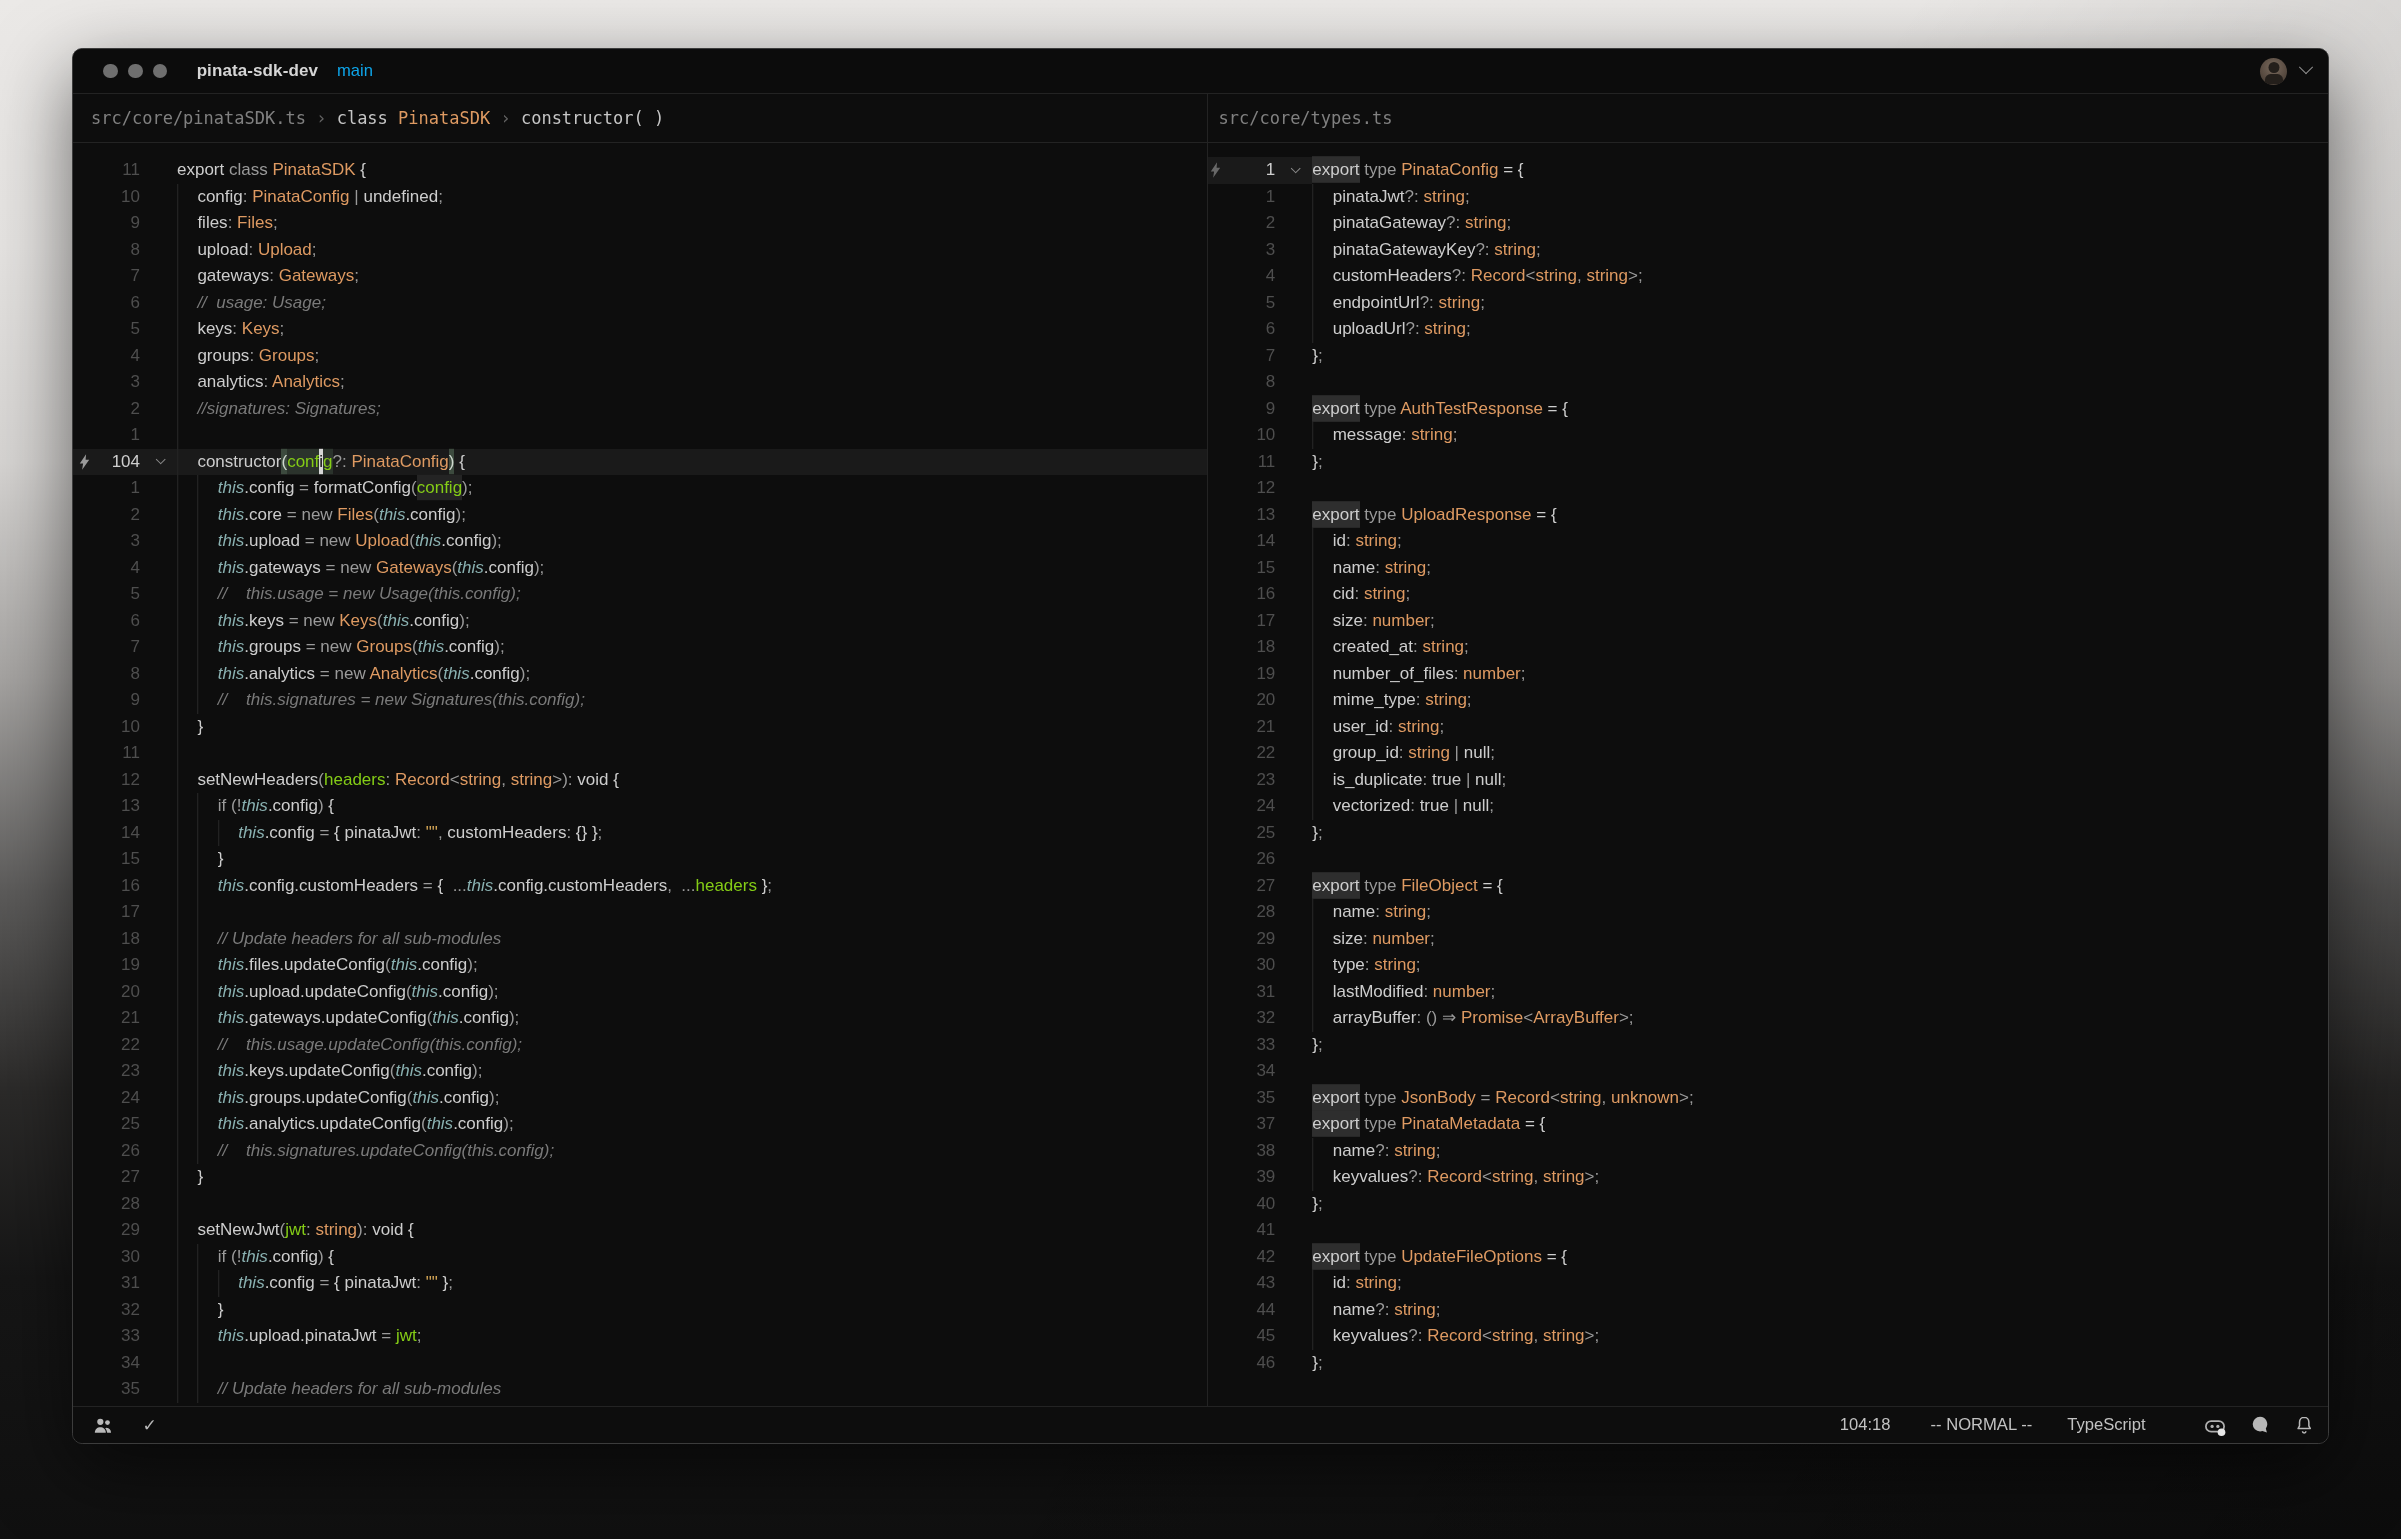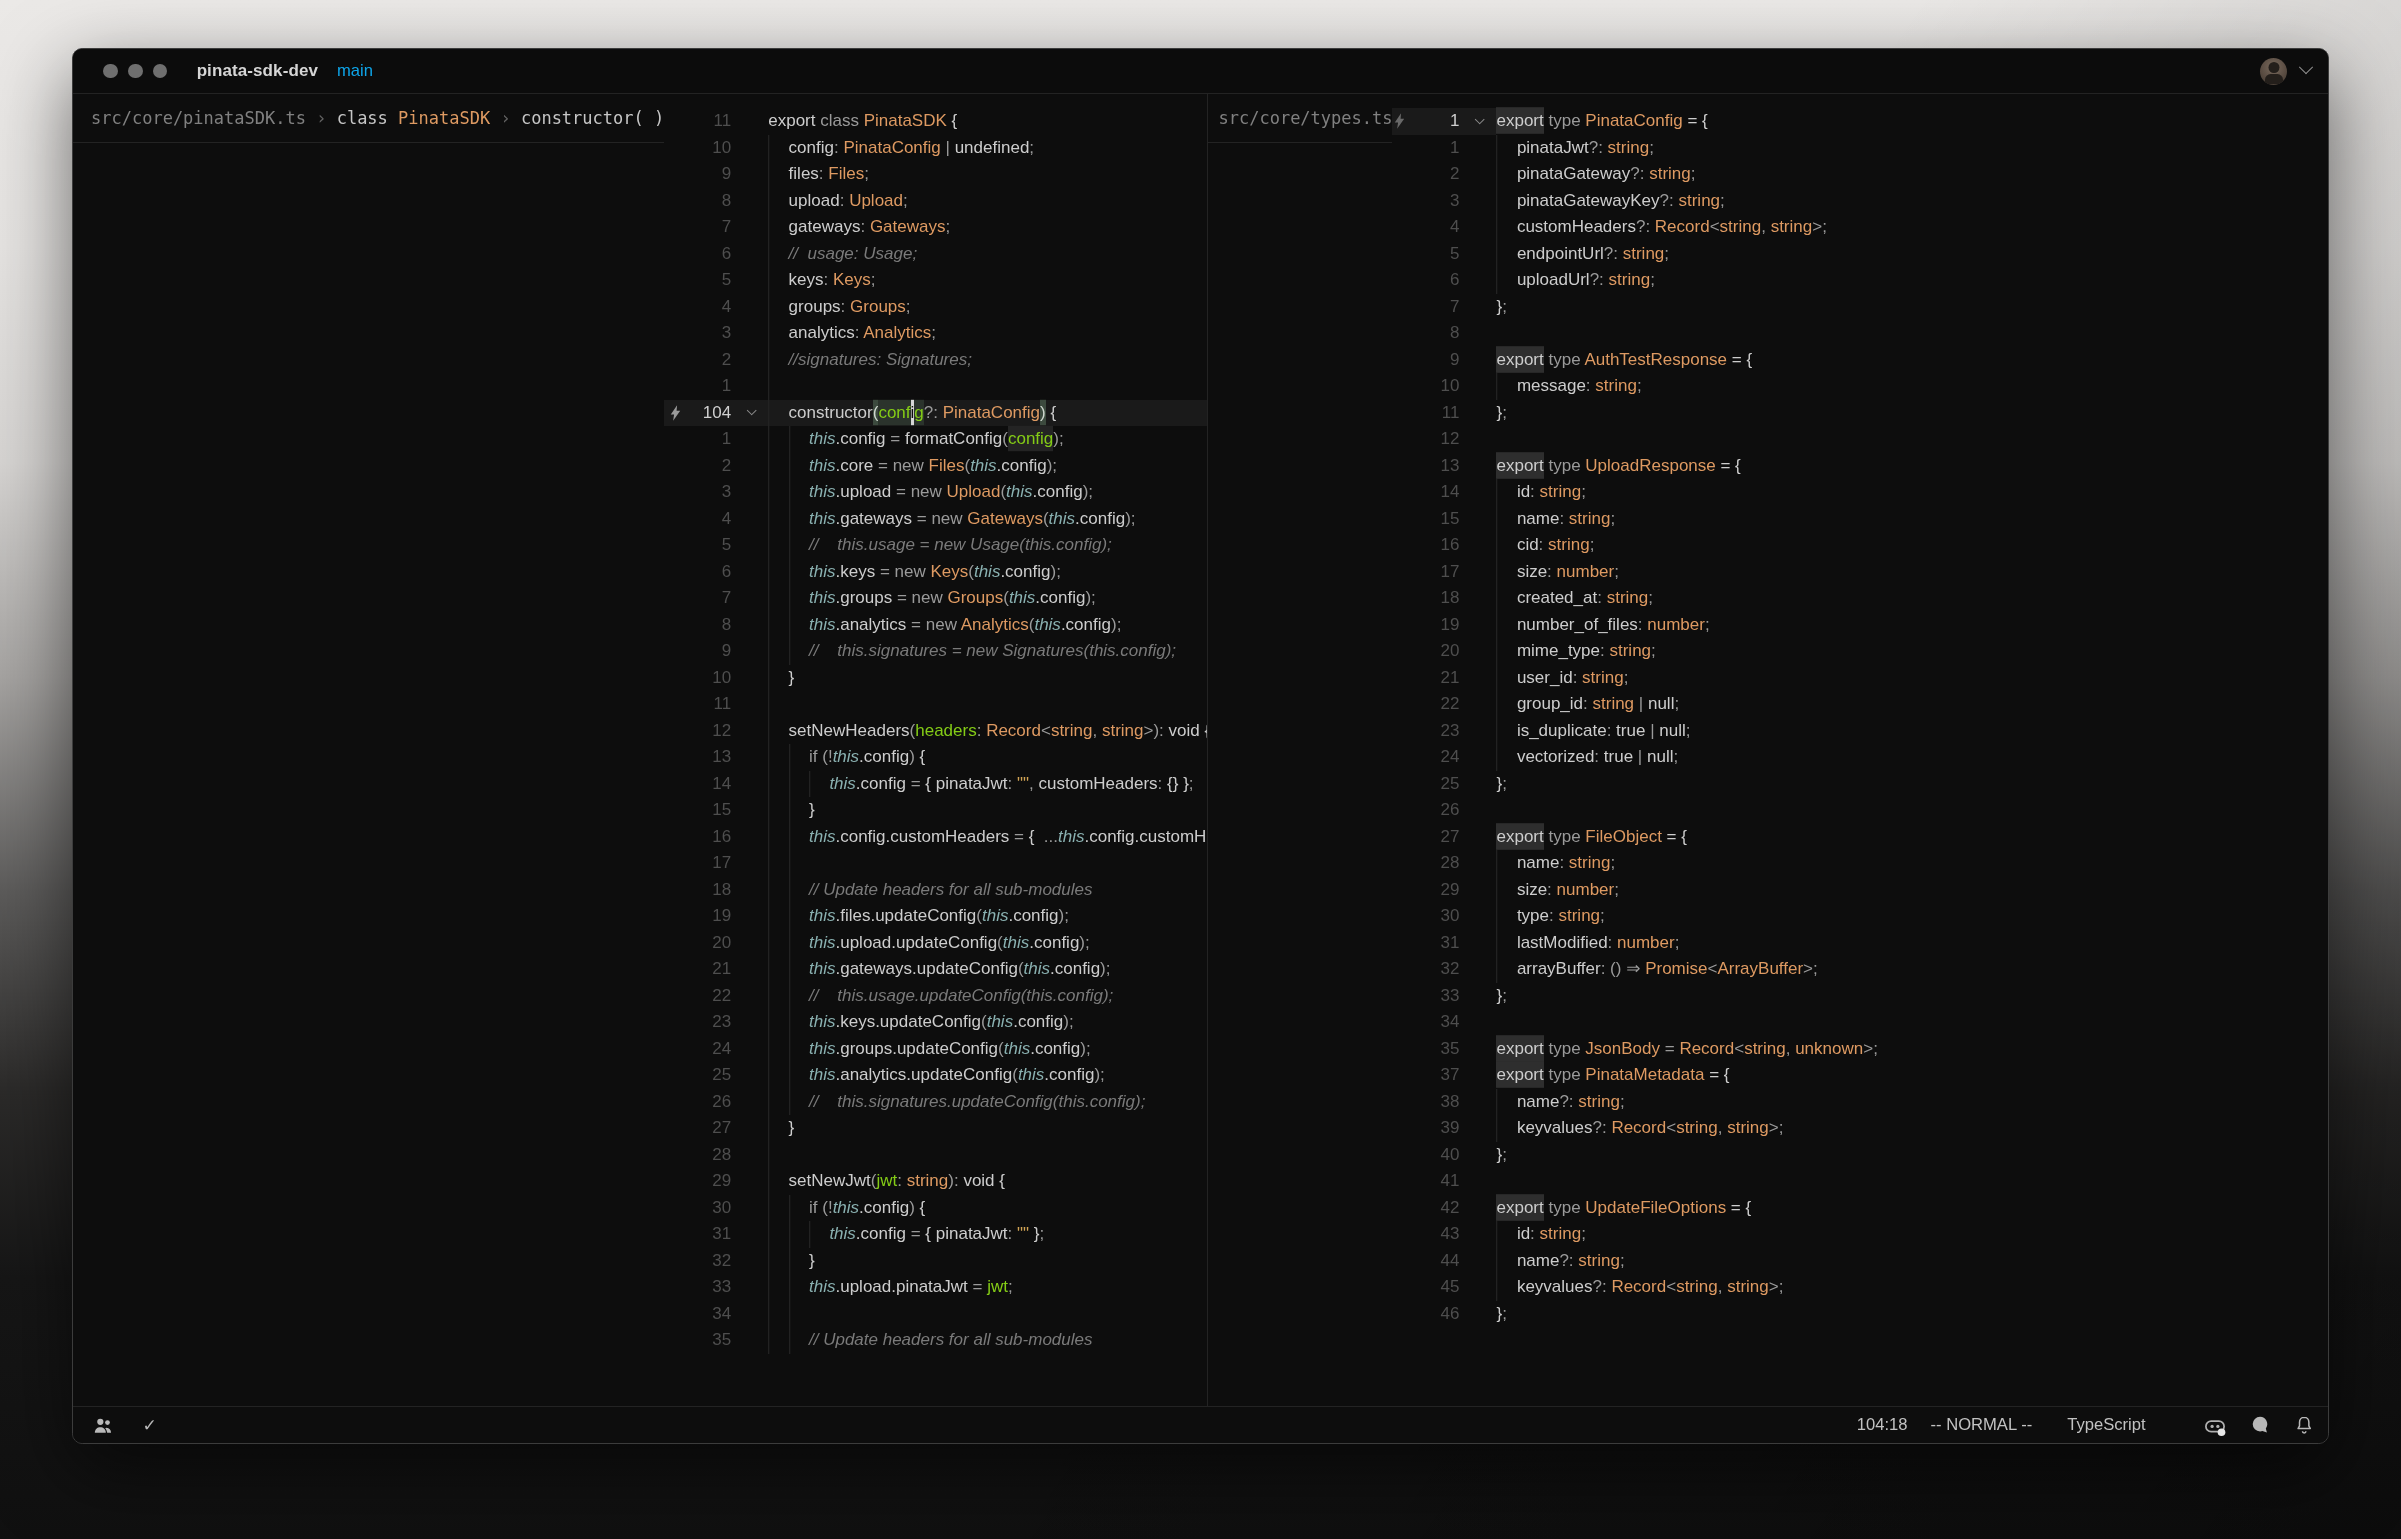--- a/index.html
+++ b/index.html
@@ -19,21 +19,21 @@
   .dot{width:14.7px;height:14.7px;border-radius:50%;background:#6f6f6f;margin-right:10.2px;display:inline-block;}
   .wtitle{color:#d6d6d6;font-size:17px;font-weight:700;margin-left:19px;letter-spacing:0.1px;}
   .wbranch{color:#0ea5e9;font-size:16.6px;margin-left:19px;}
   .tb-right{margin-left:auto;display:flex;align-items:center;margin-right:16.6px;}
   .avatar{width:27px;height:27px;border-radius:50%;background:radial-gradient(circle at 50% 35%,#7a6a5d 0%,#574a40 60%,#3a322b 100%);overflow:hidden;position:relative;}
   .avatar .head{position:absolute;left:50%;top:4.5px;transform:translateX(-50%);width:11px;height:11px;border-radius:50%;background:#241f1b;}
   .avatar .torso{position:absolute;left:50%;top:16.6px;transform:translateX(-50%);width:18px;height:10.2px;border-radius:5.7px 5.7px 0 0;background:#241f1b;}
   .chev-big{width:9px;height:9px;border-right:1.9px solid #8f8f8f;border-bottom:1.9px solid #8f8f8f;transform:rotate(45deg) translate(-1.3px,-1.3px);display:inline-block;margin-left:14px;margin-top:-3.8px;}
   
   .content{flex:1 1 auto;display:flex;min-height:0;}
-  .pane{display:flex;min-width:0;background:#0d0d0d;}
+  .pane{display:flex;flex-direction:column;min-width:0;background:#0d0d0d;}
   .pane.left{flex:0 0 1134px;}
   .vdiv{flex:0 0 1.3px;background:#232323;}
   .pane.right{flex:1 1 auto;}
   .winbar{height:49px;flex:0 0 49px;display:flex;align-items:center;border-bottom:1.3px solid #232323;box-sizing:border-box;
     font-family:"DejaVu Sans Mono", monospace;font-size:17px;white-space:pre;}
   .pane.left .winbar{padding-left:18px;}
   .pane.right .winbar{padding-left:10.2px;}
   .bp{color:#808080;} .bs{color:#626262;} .bk{color:#c6c6c6;} .bt{color:#de9a62;}
   .code{flex:1 1 auto;overflow:hidden;padding-top:14px;font-family:Liberation Sans, sans-serif;font-size:17px;}
   .row{height:26.5px;line-height:26.5px;display:flex;}
@@ -54,21 +54,21 @@
   .wh{background:#242424;box-shadow:0 3.2px 0 #242424,0 -3.2px 0 #242424;}
   .ph{background:#2b332c;box-shadow:0 3.2px 0 #2b332c,0 -3.2px 0 #2b332c;}
   .bm{background:#3c4a3e;box-shadow:0 3.2px 0 #3c4a3e,0 -3.2px 0 #3c4a3e;color:#cfd8cf;}
   .cu{background:#d6d6d6;box-shadow:0 3.2px 0 #d6d6d6,0 -3.2px 0 #d6d6d6;color:#0d0d0d;}
   
   .statusbar{height:37px;flex:0 0 37px;display:flex;align-items:center;background:#0d0d0d;border-top:1.3px solid #232323;box-sizing:border-box;
     color:#c2c2c2;font-size:16.6px;padding:0 14px 0 20.4px;}
   .sb-ic{display:inline-flex;align-items:center;}
   .check{margin-left:27px;color:#b8b8b8;font-size:17px;}
   .sb-right{margin-left:auto;display:flex;align-items:center;}
-  .sb-pos{margin-right:23px;} .sb-mode{margin-right:35px;} .sb-lang{margin-right:35px;}
+  .sb-pos{margin-right:40px;} .sb-mode{margin-right:35px;} .sb-lang{margin-right:35px;}
   .sb-right .sb-ic{margin-left:22px;}
 </style>
 </head>
 <body>
 
 <div class="wall-shade"></div>
 
 <div class="window">
 
   <div class="titlebar">

